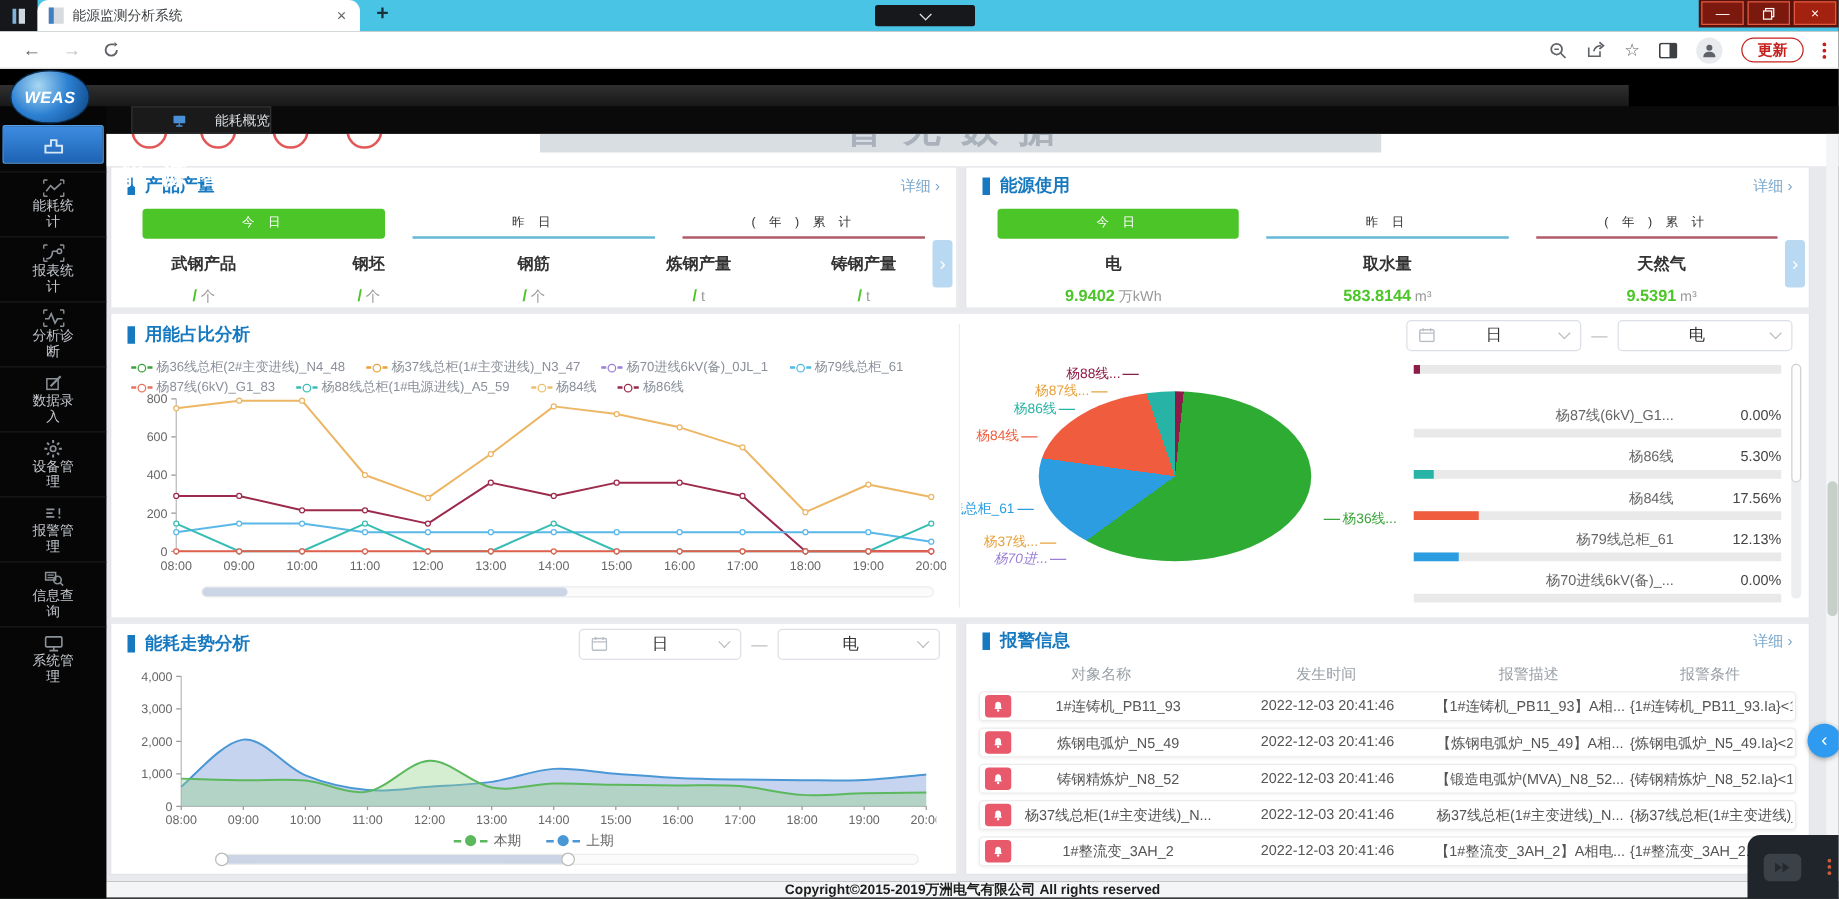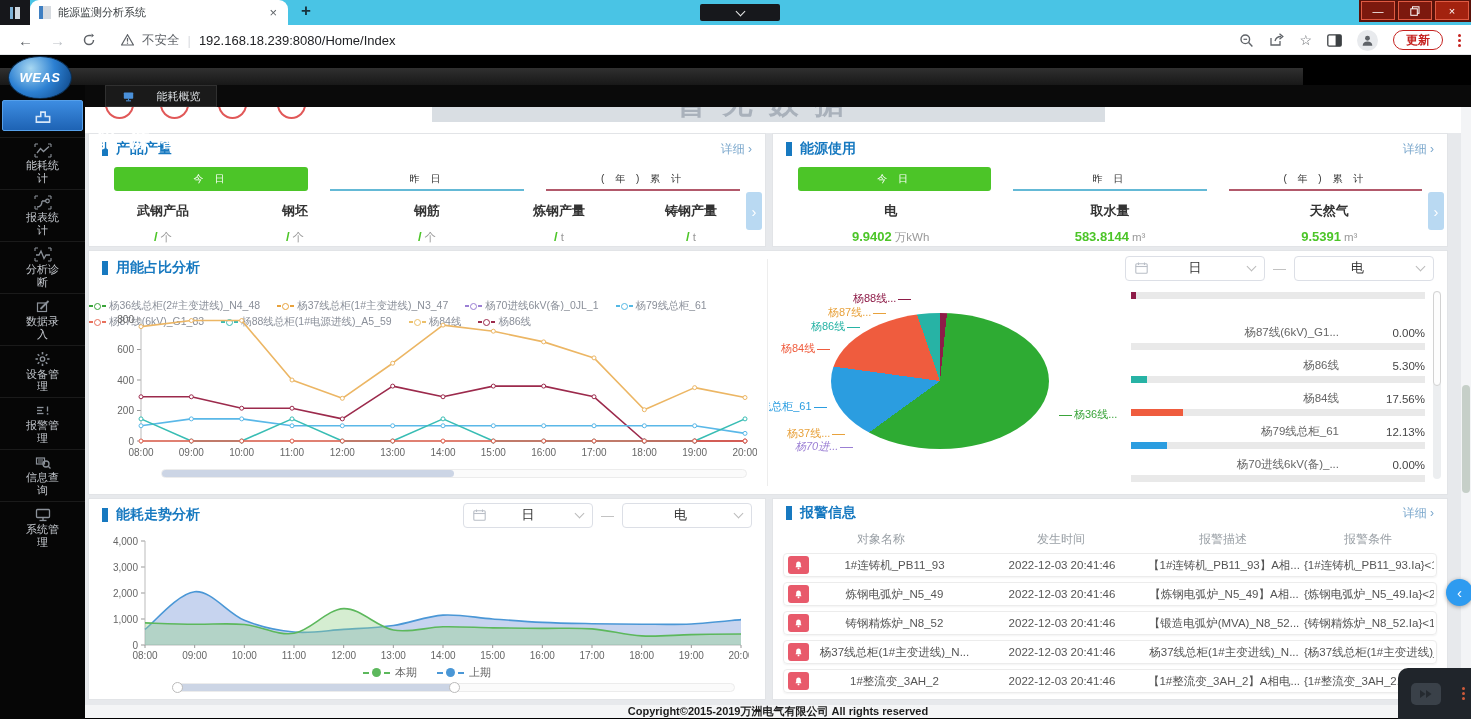--- a/index.html
+++ b/index.html
@@ -56,21 +56,21 @@
   .hdr-icons { position:absolute; right:16px; top:61px; display:flex; gap:21px; }
 
   
   .sidebar { position:absolute; left:0; top:85px; width:85px; height:634px; background:#060606; z-index:4; }
   .side-active { margin:15px 2px 6px; height:31px; background:linear-gradient(180deg,#3d8de2,#1e63b4); border:1px solid #56a0ea; border-radius:2px; display:flex; align-items:center; justify-content:center; }
   .side-item { height:52px; display:flex; flex-direction:column; align-items:center; justify-content:center; gap:1px; border-top:1px solid #1a1a1a; }
   .side-label { font-size:11px; color:#c3c7cd; line-height:12.5px; text-align:center; }
 
   
   .navstrip { position:absolute; left:85px; top:85px; width:1386px; height:22px; background:#0a0a0a; z-index:3; }
-  .navtab { position:absolute; left:20px; top:0; width:112px; height:22px; background:#1a1a1a; border:1px solid #303030; display:flex; align-items:center; justify-content:center; gap:22px; }
+  .navtab { position:absolute; left:20px; top:0; width:112px; height:22px; background:#1a1a1a; border:1px solid #303030; display:flex; align-items:center; justify-content:flex-end; gap:22px; }
   .navtab-label { font-size:11px; color:#dadee2; }
 
   
   .content { position:absolute; left:85px; top:107px; width:1386px; height:598px; background:#e7e9ec; }
   .remnant { position:absolute; left:0; top:0; width:1386px; height:26px; background:#fff; overflow:hidden; }
   .ring { position:absolute; top:-17px; width:29px; height:29px; border:2px solid #e15858; border-radius:50%; background:#fff; }
   .nodata-banner { position:absolute; left:347px; top:-22px; width:673px; height:37px; background:#d9dee3; display:flex; align-items:center; justify-content:center; font-size:30px; font-weight:bold; color:#a9b1bb; letter-spacing:16px; }
 
   .panel { position:absolute; background:#fff; border:1px solid #e2e4e7; }
   .phead { display:flex; align-items:center; height:30px; padding:0 13px; }
@@ -99,21 +99,21 @@
   .car-arrow { position:absolute; right:3px; top:58px; width:16px; height:38px; background:#b9d9f2; border-radius:3px; color:#fff; display:flex; align-items:center; justify-content:center; font-size:15px; }
 
   
   .sel-group { margin-left:auto; display:flex; align-items:center; gap:8px; }
   .sel { display:flex; align-items:center; height:25px; border:1px solid #dcdfe6; border-radius:4px; background:#fff; padding:0 9px; }
   .sel .stext { flex:1; text-align:center; font-size:13px; color:#333; }
   .sel .chev { margin-left:6px; margin-top:-3px; }
   .dash-sep { color:#bbb; font-size:13px; }
 
   
-  .legend-rows { margin-top:14px; }
+  .legend-rows { padding-left:16px; margin-top:2px; }
   .lg-row { display:flex; gap:17px; margin-top:2px; }
   .lg { display:flex; align-items:center; gap:3px; font-size:10.5px; color:#8a8f99; white-space:nowrap; }
   .lgi { display:flex; align-items:center; gap:1px; }
   .lgi .d { width:4px; height:2px; background:currentColor; }
   .lgi .r { width:7px; height:7px; border:1.5px solid currentColor; border-radius:50%; }
   .ratio-chart { position:absolute; left:6px; top:60px; }
   .dz { position:absolute; height:9px; border:1px solid #ececec; background:#fbfbfb; border-radius:5px; }
   .dz-fill { position:absolute; left:0; top:0; height:7px; background:#ccd5e5; border-radius:4px; }
   .dz-ratio { left:72px; top:218px; width:586px; }
   .vdiv { position:absolute; left:678px; top:8px; bottom:8px; width:1px; background:#ededed; }
@@ -201,30 +201,20 @@
 <div class="addressbar">
   <div class="addr-left">
     <span class="nav-ic">←</span>
     <span class="nav-ic disabled">→</span>
     <span>
       <svg width="14" height="14" viewBox="0 0 14 14">
           <path d="M11.5 7 A4.5 4.5 0 1 1 7 2.5 L9.6 2.5" fill="none" stroke="#5f6368" stroke-width="1.5"></path>
           <path d="M9.6 0.6 L12 2.5 L9.6 4.4 Z" fill="#5f6368"></path>
         </svg>
     </span>
-    <div class="addr-url">
-      <svg width="13" height="12" viewBox="0 0 13 12">
-          <path d="M6.5 0.8 L12.4 11 L0.6 11 Z" fill="none" stroke="#5f6368" stroke-width="1.2"></path>
-          <rect x="5.9" y="4" width="1.2" height="3.6" fill="#5f6368"></rect>
-          <rect x="5.9" y="8.6" width="1.2" height="1.2" fill="#5f6368"></rect>
-        </svg>
-      <span class="not-secure">不安全</span>
-      <span class="url-sep">|</span>
-      <span class="url-text">192.168.18.239:8080/Home/Index</span>
-    </div>
   </div>
   <div class="addr-right">
     <span>
       <svg width="15" height="15" viewBox="0 0 15 15">
           <circle cx="6.3" cy="6.3" r="4.3" fill="none" stroke="#5f6368" stroke-width="1.4"></circle>
           <line x1="9.6" y1="9.6" x2="13.4" y2="13.4" stroke="#5f6368" stroke-width="1.4"></line>
           <line x1="4.5" y1="6.3" x2="8.1" y2="6.3" stroke="#5f6368" stroke-width="1.2"></line>
         </svg>
     </span>
     <span>

